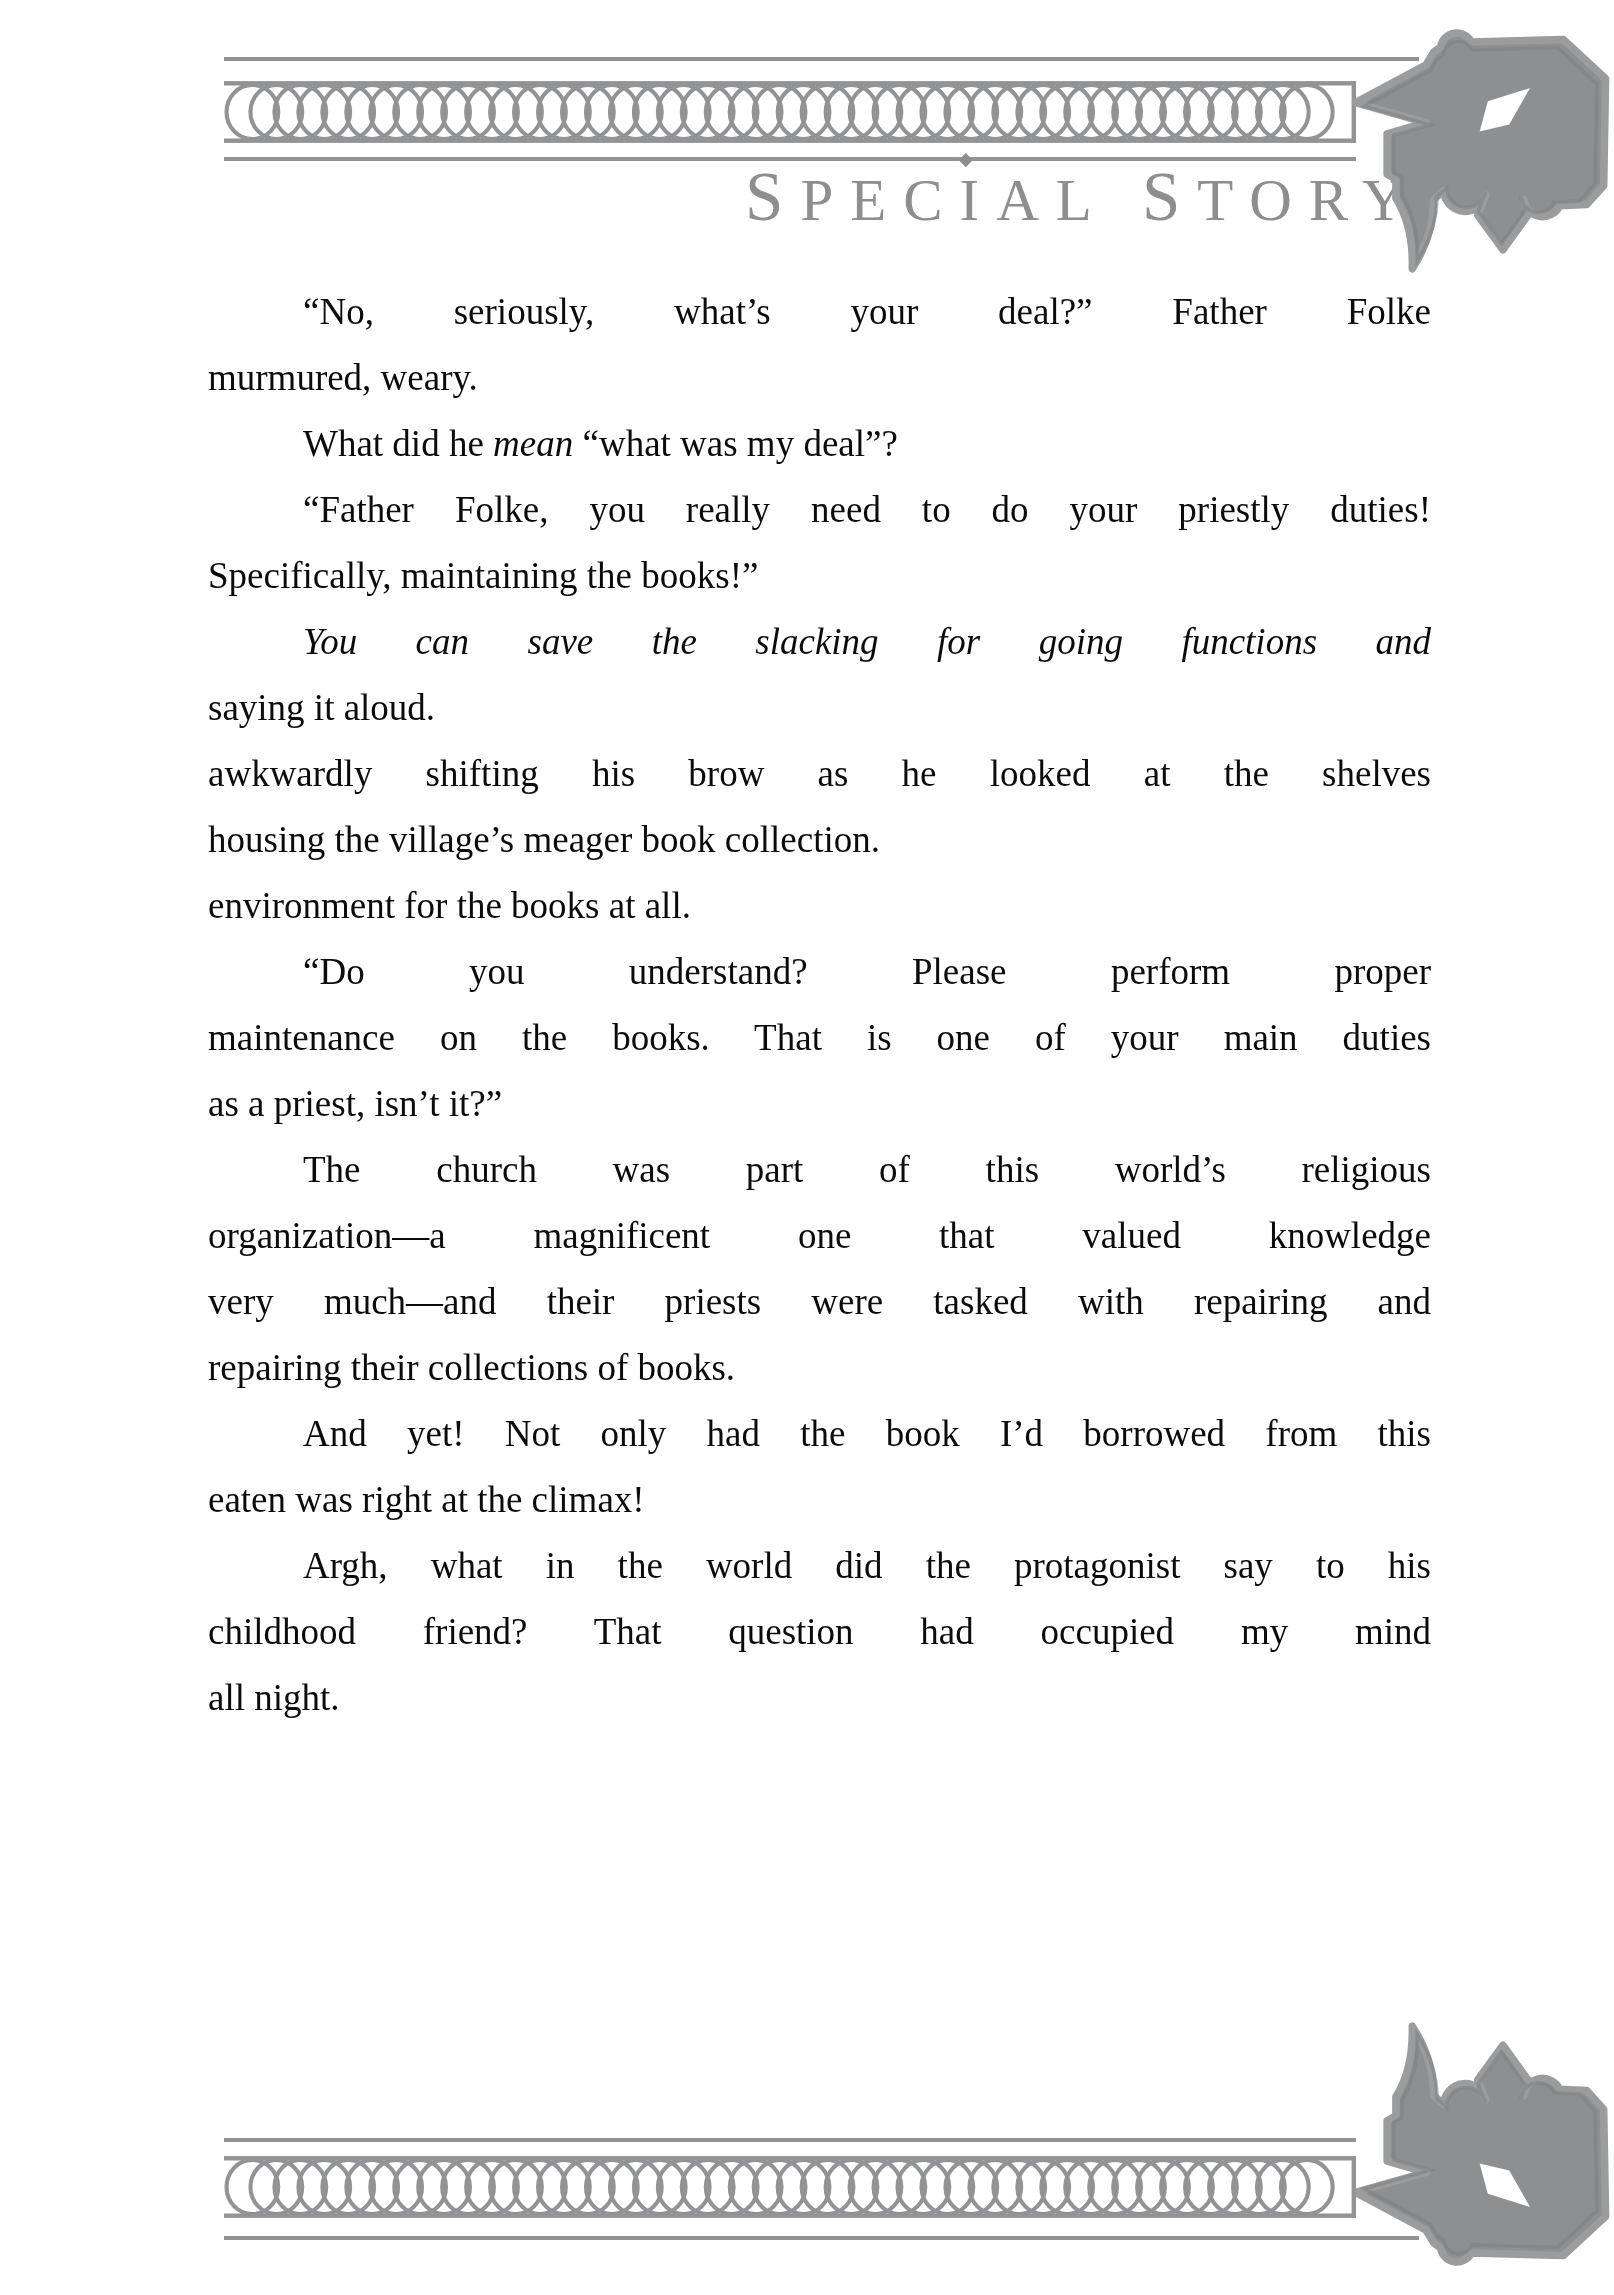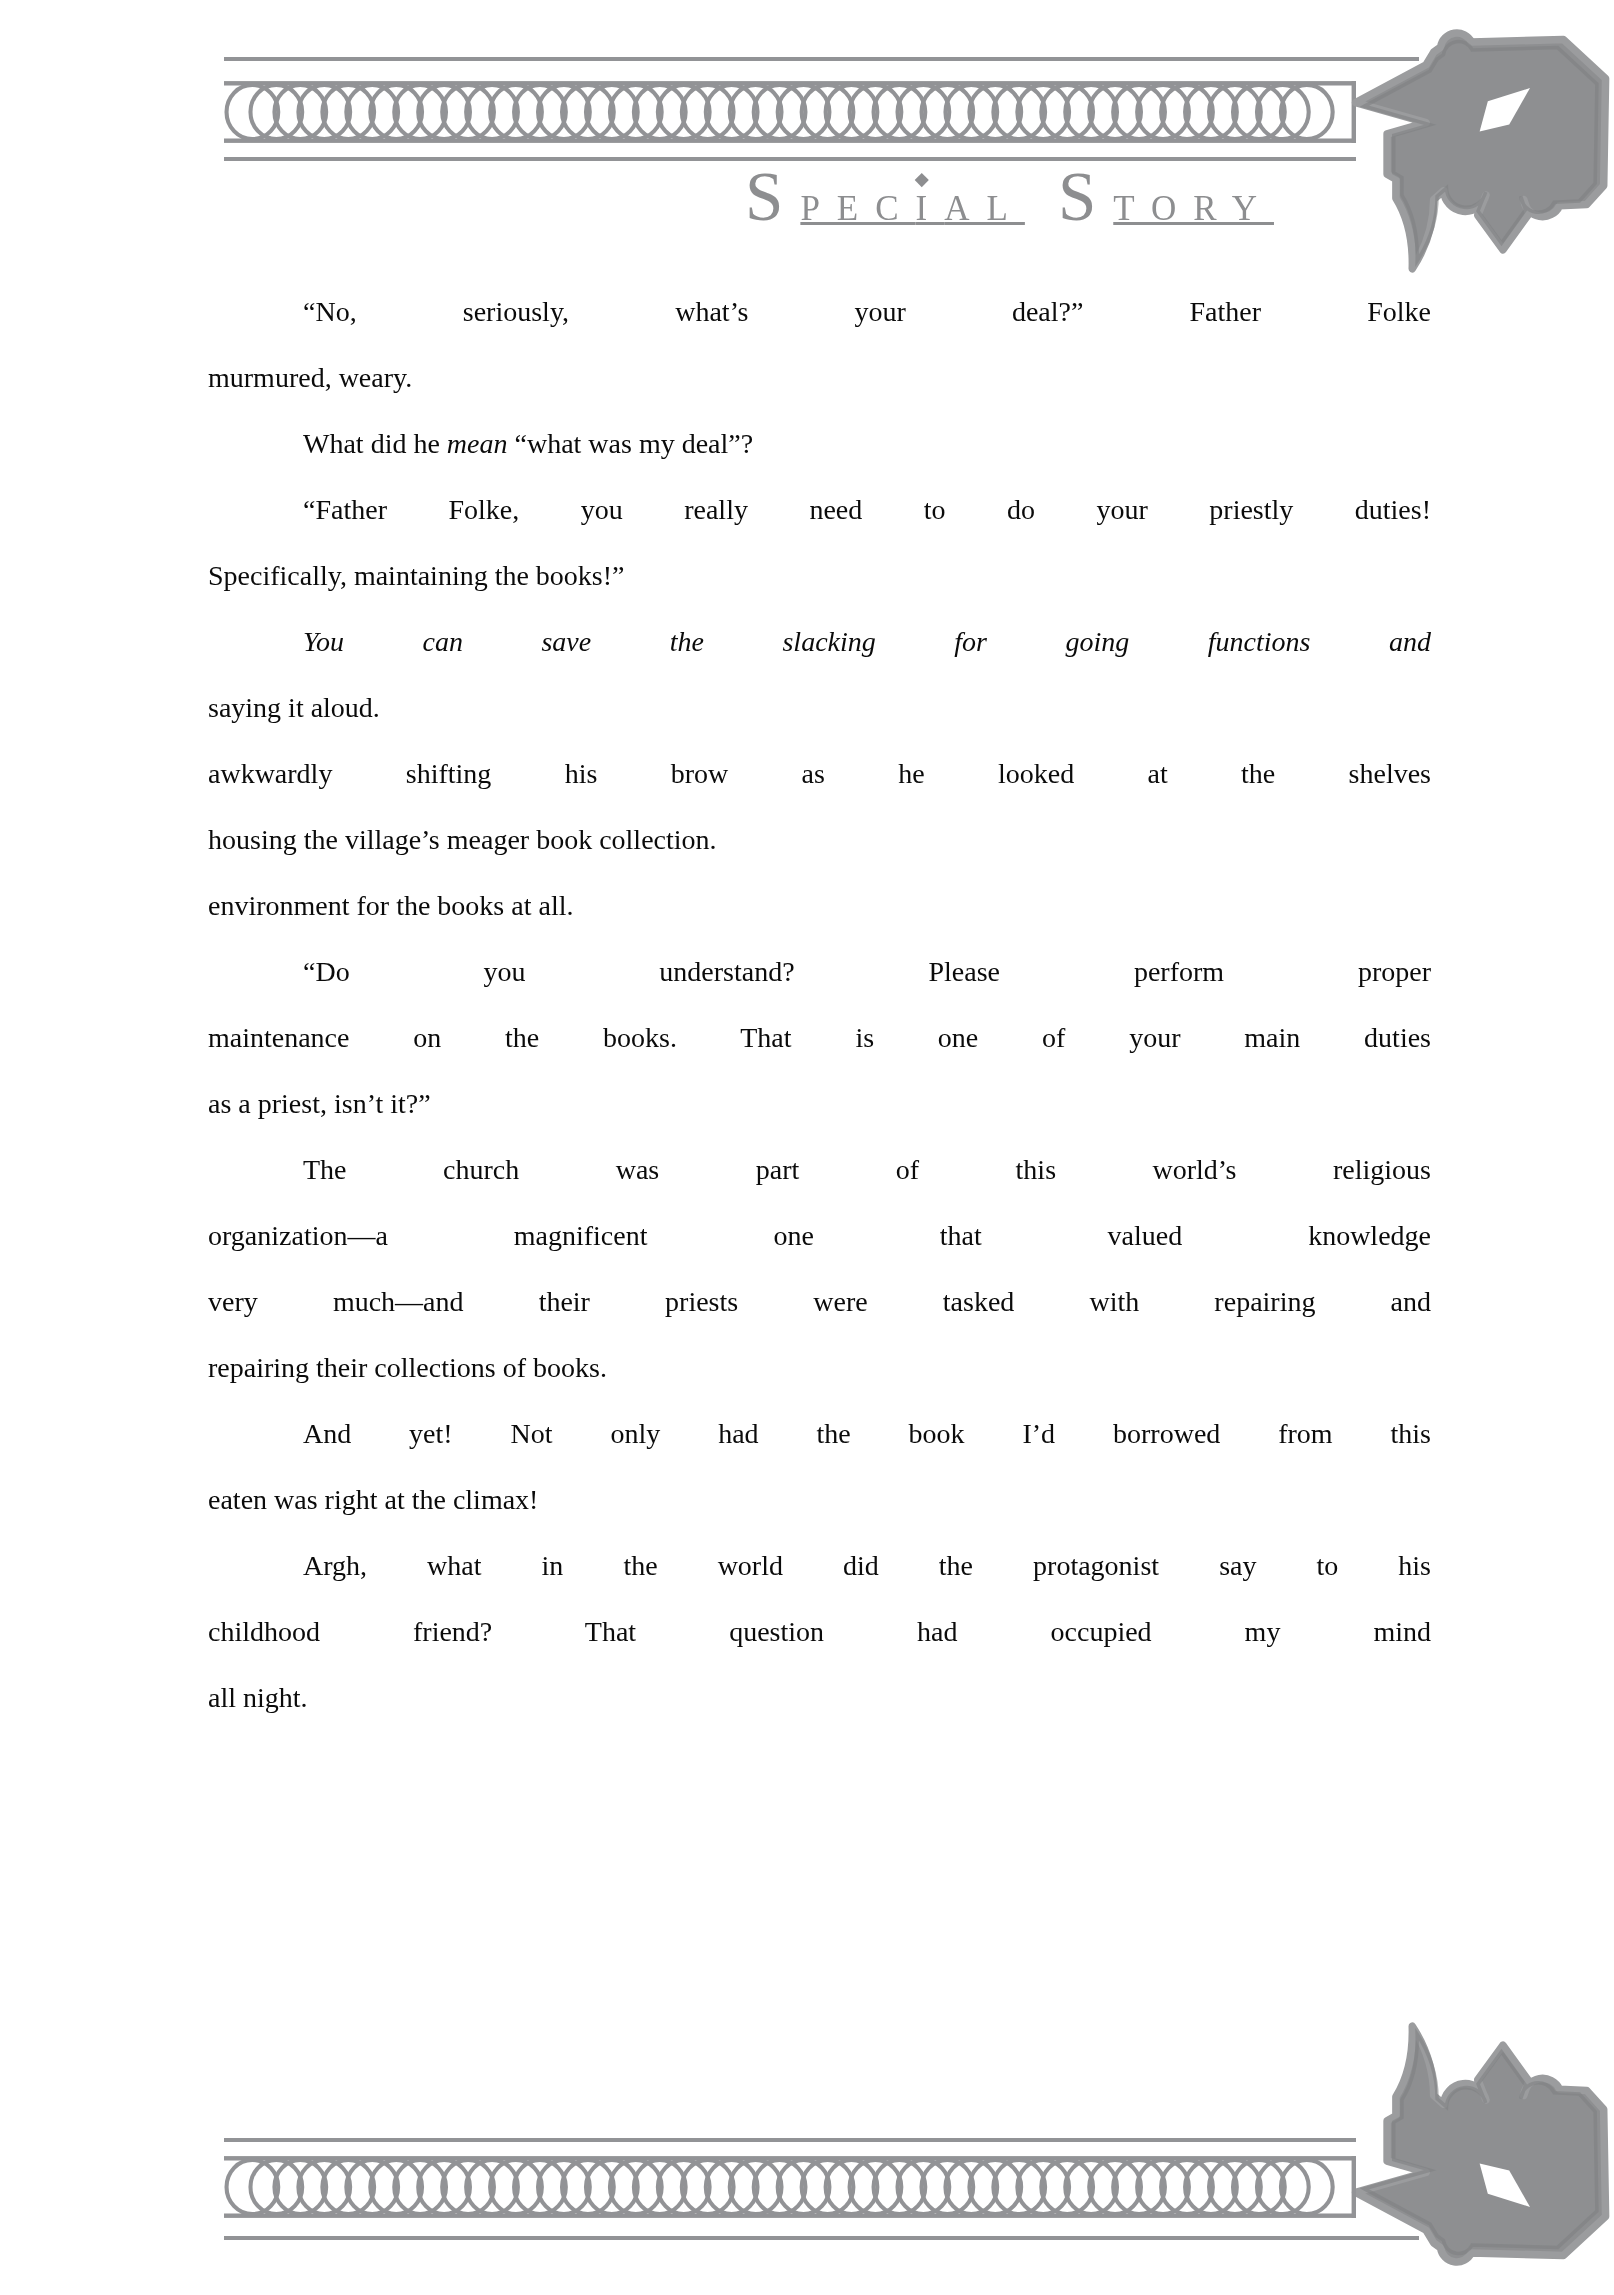--- a/index.html
+++ b/index.html
@@ -23,39 +23,39 @@
     position:absolute;
     left:745px;
     top:163px;
     margin:0;
     display:flex;
     align-items:baseline;
     color:var(--title_gray,#8d8e90);
     font-weight:400;
     white-space:nowrap;
   }
-  .title .sm{font-size:35px;letter-spacing:17px;line-height:1;text-decoration:underline;}
+  .title .sm{font-size:59px;letter-spacing:17px;line-height:1;}
   .title .big{font-size:69px;letter-spacing:17px;line-height:1;}
   .title .word-gap{display:inline-block;width:33px;}
   .i-wrap{position:relative;display:inline-block;}
   .diamond-icon{
     position:absolute;
     top:-16.4px;left:1.3px;
     width:9.5px;height:9.5px;
     background:var(--title_gray,#8d8e90);
     transform:rotate(45deg);
   }
   
   .story{
     position:absolute;
     left:208px;
     top:279px;
     width:1223px;
     color:var(--text_black,#0b0b0b);
-    font-size:28px;
+    font-size:37px;
   }
   .story .line{
     height:66px;
     line-height:66px;
     text-align:justify;
     text-align-last:justify;
     white-space:normal;
   }
   .story .line.indent{padding-left:95px;}
   .story .line.end{text-align-last:left;}

